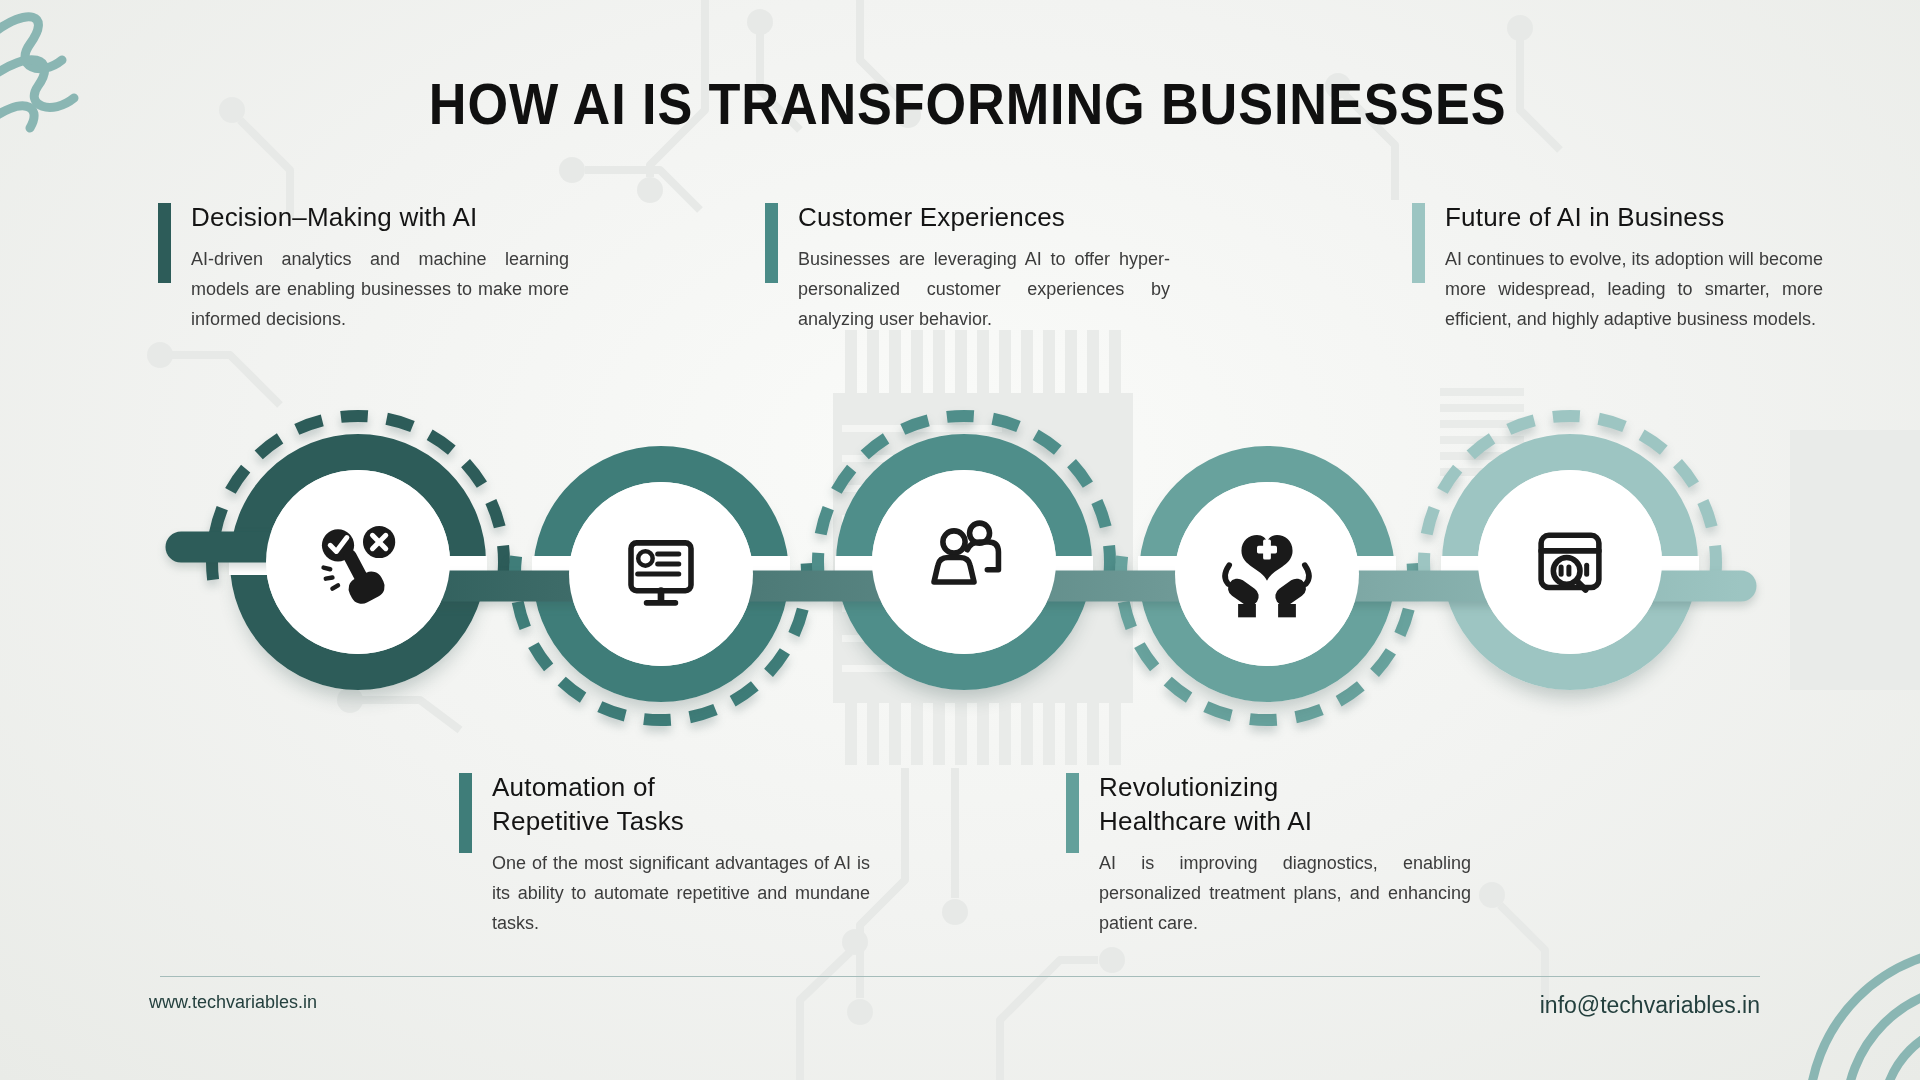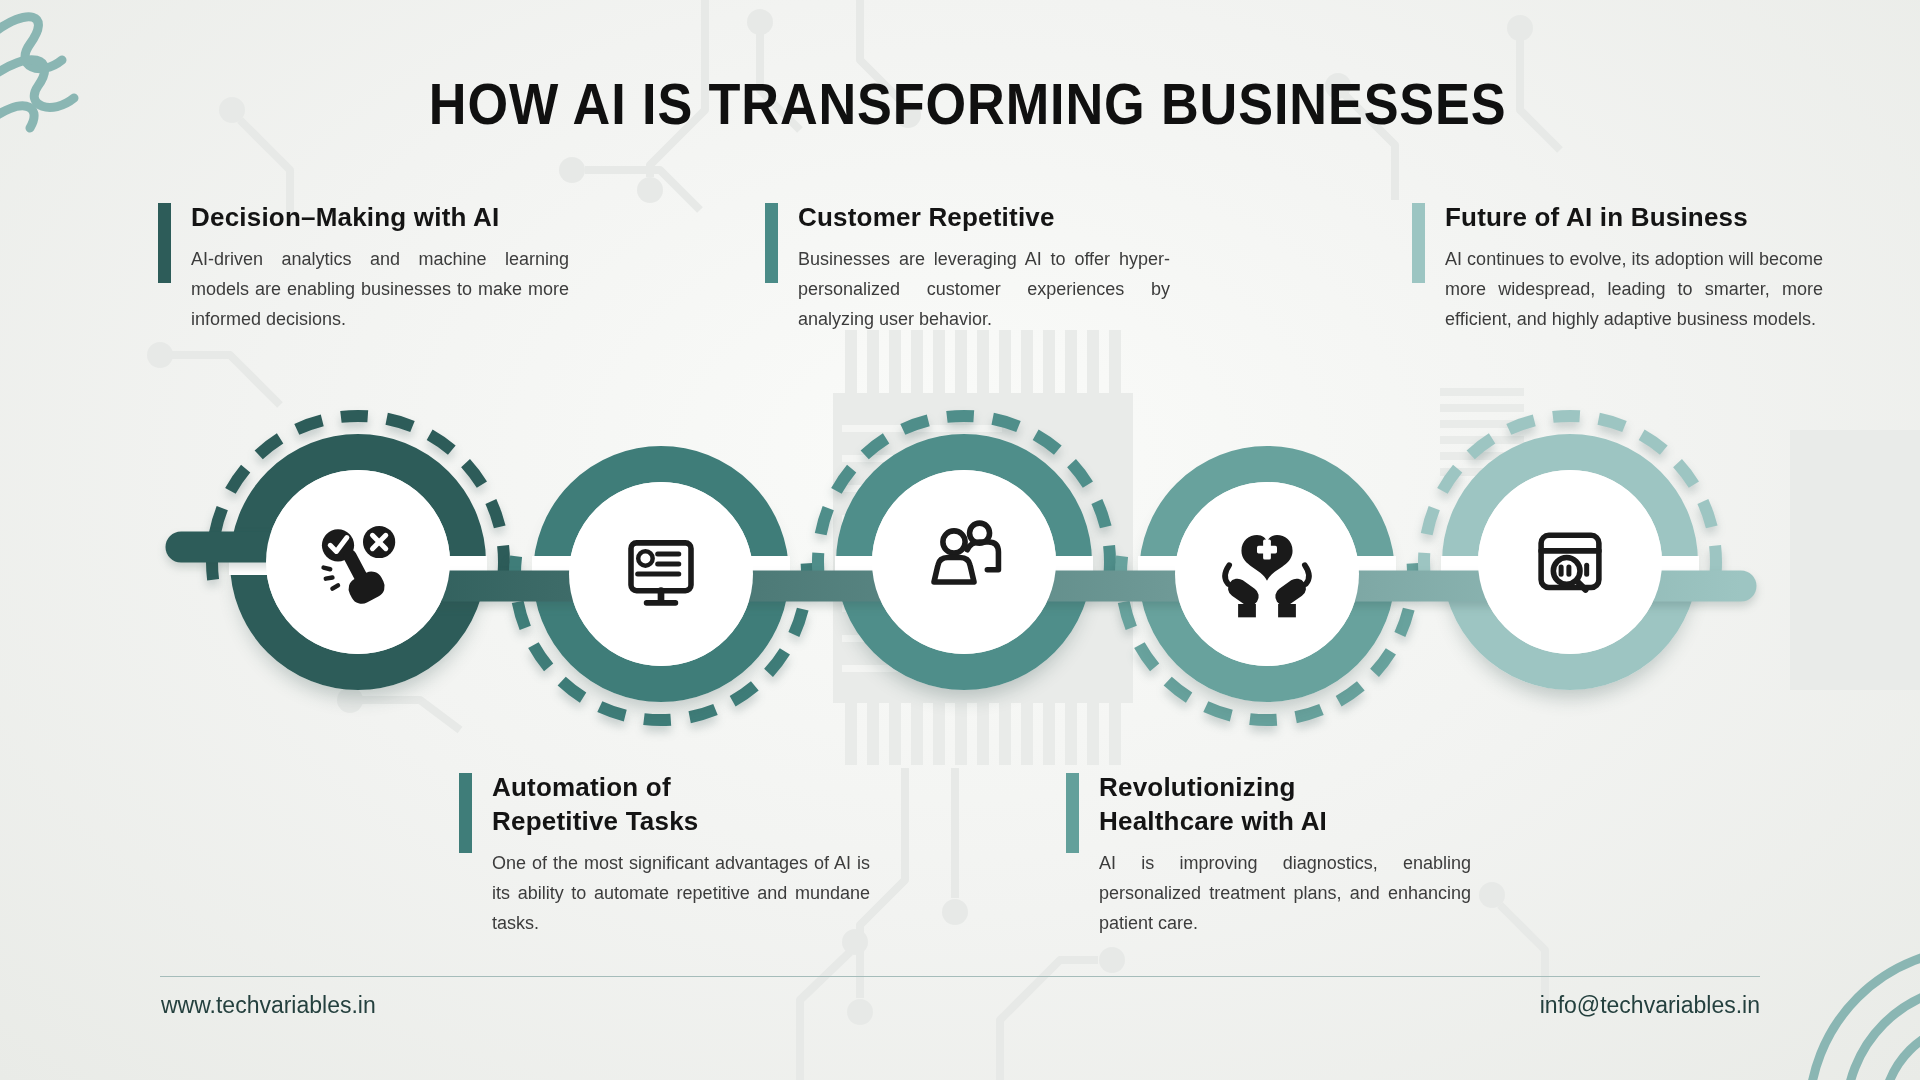--- a/index.html
+++ b/index.html
@@ -8,30 +8,30 @@
     font-family:"Liberation Sans","DejaVu Sans",sans-serif;
     background:radial-gradient(ellipse at 50% 42%,#fafbf9 0%,#f2f3f1 52%,#e9ebe7 100%);
   }
   svg.layer{position:absolute;left:0;top:0;width:1920px;height:1080px;}
   .z0{z-index:0}.z1{z-index:1}.z4{z-index:4}
   .title{position:absolute;top:62px;left:0;width:100%;text-align:center;z-index:6;margin:8px;}
   .title span{display:inline-block;transform:scaleX(.9);font-size:58px;font-weight:700;
     letter-spacing:1px;color:#101010;white-space:nowrap;}
   .section{position:absolute;padding-left:33px;z-index:6;}
   .section .bar{position:absolute;left:0;top:3px;width:13px;height:80px;background:#2d5c59;}
-  .section h2{margin:0;font-size:26px;line-height:34px;font-weight:700;color:#141414;letter-spacing:.2px;}
+  .section h2{margin:0;font-size:26px;line-height:34px;font-weight:400;color:#141414;letter-spacing:.2px;}
   .section h2 span{display:block;}
   .section p{margin:10px 0 0 0;font-size:18px;line-height:30px;color:#3c3c3c;text-align:justify;}
   .ring{position:absolute;width:184px;height:184px;border:36px solid #2d5c59;border-radius:50%;
     z-index:2;box-shadow:0 14px 18px -6px rgba(43,74,71,.25);}
   .gap-band{position:absolute;height:19px;width:258px;background:#ffffff;z-index:3;top:556px;}
   .inner{position:absolute;width:184px;height:184px;border-radius:50%;background:#ffffff;z-index:5;
     display:flex;align-items:center;justify-content:center;}
   .footer-line{position:absolute;left:160px;top:976px;width:1600px;border-top:1.5px solid #a5bcba;z-index:6;}
-  .site{position:absolute;left:161px;top:992px;font-size:23px;color:#24403e;z-index:6;}
+  .site{position:absolute;left:149px;top:992px;font-size:18px;color:#24403e;z-index:6;}
   .email{position:absolute;right:160px;top:992px;font-size:23px;color:#24403e;z-index:6;}
   .arc{fill:none;stroke-width:12;stroke-dasharray:27 19;filter:drop-shadow(0 6px 5px rgba(43,74,71,.22));}
   .trace{stroke:#e7e9e7;stroke-width:8;fill:none;stroke-linejoin:round;}
   .node{fill:#e7e9e7;}
   .chip{fill:#e9ebe9;}
   .stripe{fill:#f4f5f3;}
   .decor{fill:none;stroke:#8ab6b3;stroke-width:9;stroke-linecap:round;}
 </style>
 </head>
 <body>
@@ -248,21 +248,21 @@
   </h1>
 
   <div class="section" style="left:158px;top:200px;width:378px;">
     <div class="bar" style="background-color: rgb(45, 92, 89);"></div>
     <h2>Decision–Making with AI</h2>
     <p>AI-driven analytics and machine learning models are enabling businesses to make more informed decisions.</p>
   </div>
 
   <div class="section" style="left:765px;top:200px;width:372px;">
     <div class="bar" style="background-color: rgb(74, 139, 135);"></div>
-    <h2>Customer Repetitive</h2>
+    <h2>Customer Experiences</h2>
     <p>Businesses are leveraging AI to offer hyper-personalized customer experiences by analyzing user behavior.</p>
   </div>
 
   <div class="section" style="left:1412px;top:200px;width:378px;">
     <div class="bar" style="background-color: rgb(156, 197, 194);"></div>
     <h2>Future of AI in Business</h2>
     <p>AI continues to evolve, its adoption will become more widespread, leading to smarter, more efficient, and highly adaptive business models.</p>
   </div>
 
   <div class="section" style="left:459px;top:770px;width:378px;">

